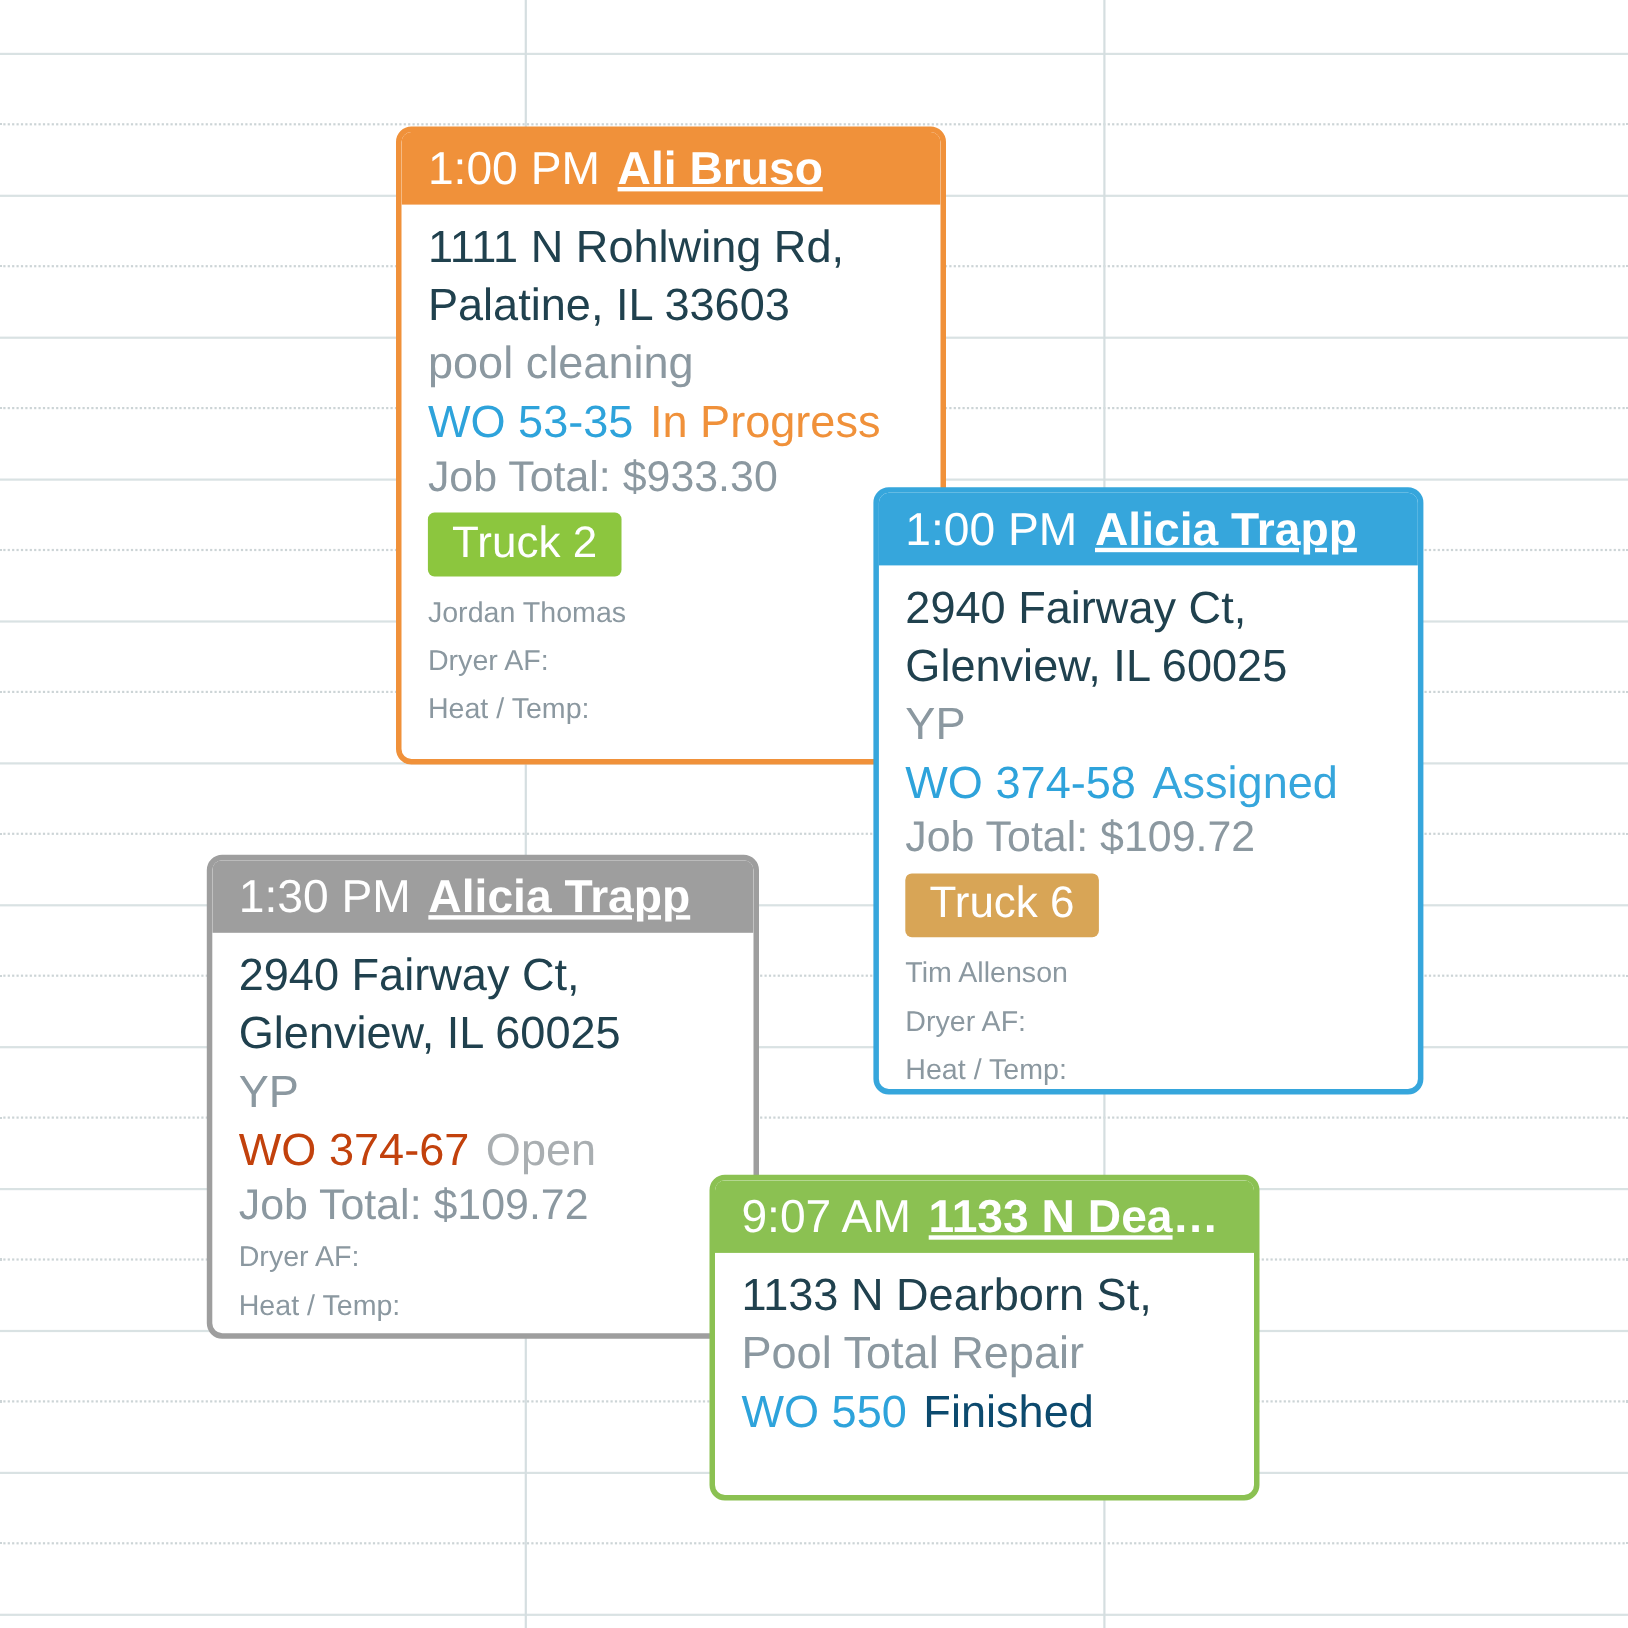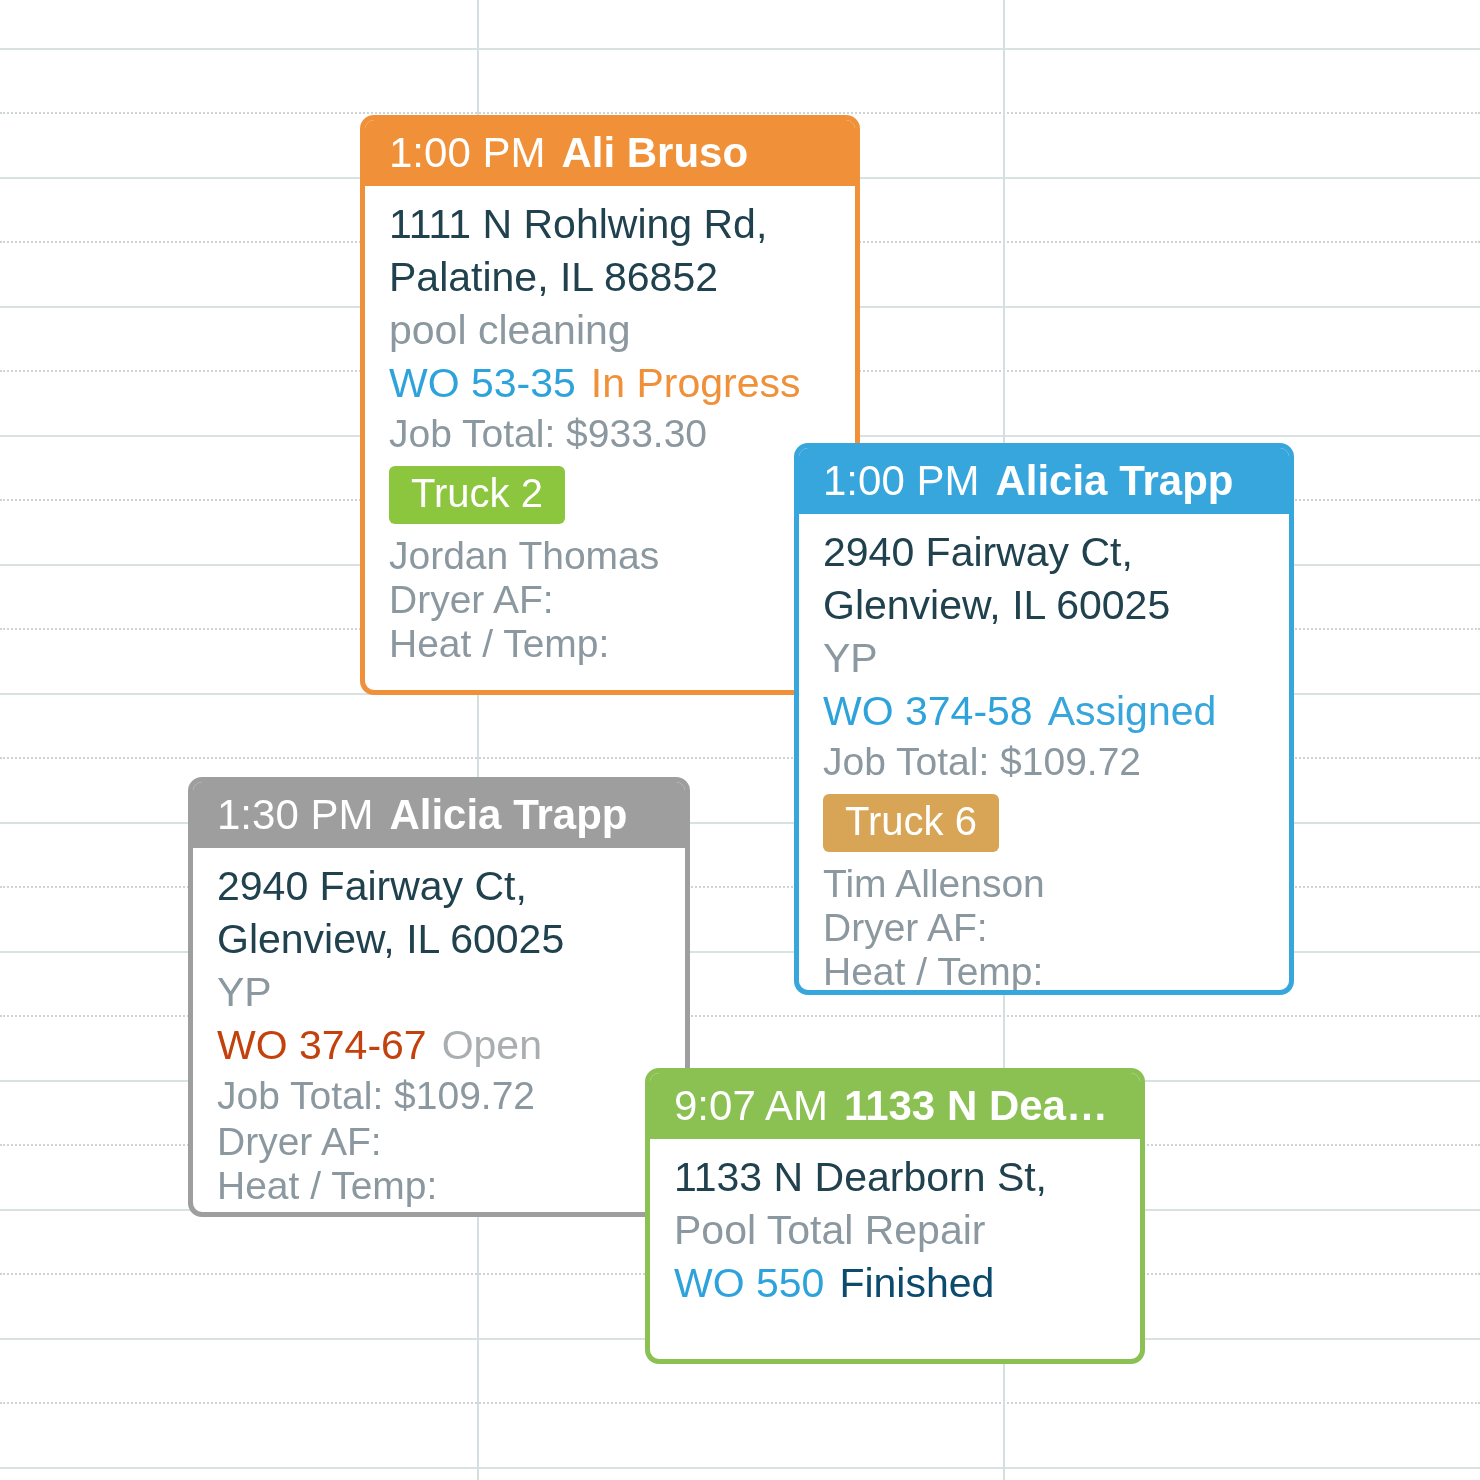--- a/index.html
+++ b/index.html
@@ -62,20 +62,21 @@
   }
   .card-header .time {
     font-weight: 400;
     margin-right: 16px;
     flex: 0 0 auto;
   }
   .card-header .title {
     font-weight: 700;
     overflow: hidden;
     text-overflow: ellipsis;
+    text-decoration: underline;
   }
   .card-body {
     padding: 12px 24px 0 24px;
   }
   .addr {
     color: #20414e;
     font-size: 41px;
     line-height: 53px;
     white-space: nowrap;
   }
@@ -94,21 +95,21 @@
   }
   .wo-link {
     color: #2ea3db;
   }
   .wo-status {
     margin-left: 15px;
     margin-top: 33px;
   }
   .sub {
     color: #8b98a0;
-    font-size: 39px;
+    font-size: 26px;
     line-height: 44px;
     white-space: nowrap;
   }
   .job-total {
     color: #8b98a0;
     font-size: 39px;
     line-height: 48px;
     white-space: nowrap;
   }
   .truck-badge {
@@ -154,21 +155,21 @@
       <div class="vline" style="left: 1003px;"></div>
     </div>
 
   <div class="card" style="left: 360px; top: 115px; width: 500px; height: 580px; z-index: 1; --accent: #f0913a;">
     <div class="card-header">
       <span class="time">1:00 PM</span>
       <span class="title">Ali Bruso</span>
     </div>
     <div class="card-body">
       <div class="addr">1111 N Rohlwing Rd,</div>
-      <div class="addr">Palatine, IL 86852</div>
+      <div class="addr">Palatine, IL 33603</div>
       <div class="line-lg gray">pool cleaning</div>
       <div class="wo-line">
         <span class="wo-link" style="color: rgb(46, 163, 219);">WO 53-35</span><span class="wo-status" style="color: rgb(240, 145, 58);">In Progress</span>
       </div>
       <div class="job-total">Job Total: $933.30</div>
       <div><span class="truck-badge" style="background: rgb(140, 198, 62);">Truck 2</span></div>
       <div class="sub">Jordan Thomas</div>
       <div class="sub">Dryer AF:</div>
       <div class="sub">Heat / Temp:</div>
     </div>

